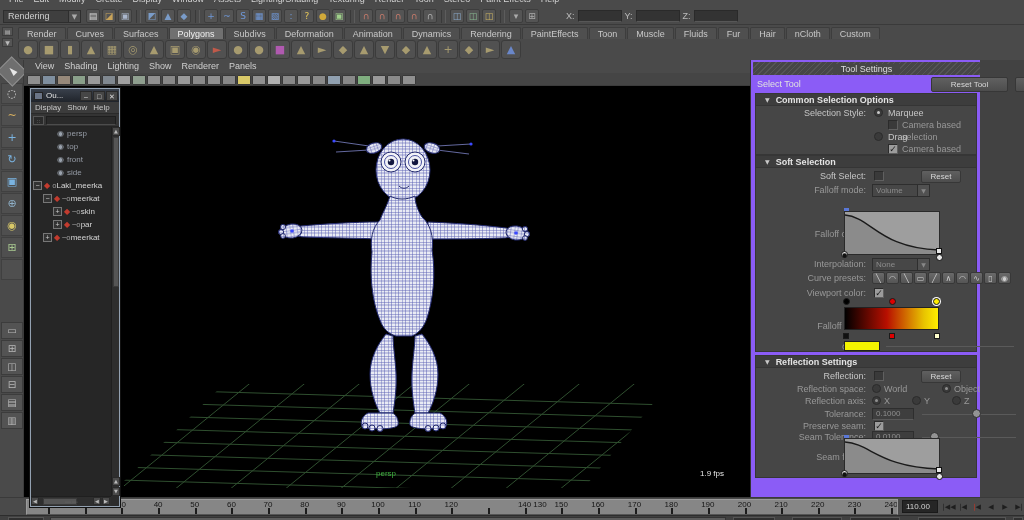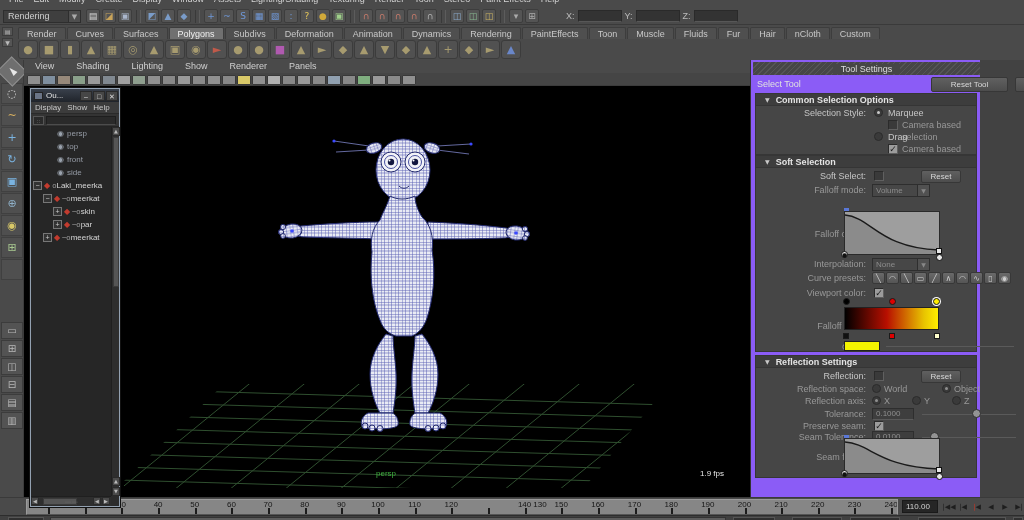--- a/index.html
+++ b/index.html
@@ -31,21 +31,21 @@
   .shicon{width:20px;height:19px;margin-right:1px;background:#515151;border:1px solid #3c3c3c;border-radius:3px;display:flex;align-items:center;justify-content:center;font-size:11px;line-height:11px}
   
   #main{position:absolute;left:0;top:60px;width:1024px;height:437px;background:#424242}
   
   #toolbox{position:absolute;left:0;top:0;width:24px;height:437px;background:#4a4a4a;border-right:1px solid #3a3a3a}
   .tool{width:22px;height:21px;margin:1px;background:#4f4f4f;border:1px solid #404040;display:flex;align-items:center;justify-content:center;font-size:11px;line-height:11px}
   .tool.active{background:#6f6f6f;border-color:#8f8f8f}
   .lay{width:22px;height:17px;margin:1px;background:#535353;border:1px solid #3c3c3c;display:flex;align-items:center;justify-content:center;font-size:10px;color:#b9b9b9}
   
   #vpanel{position:absolute;left:24px;top:0;width:726px;height:437px}
-  #panelbar{position:absolute;left:0;top:0;width:100%;height:13px;display:flex;gap:12px;padding-left:6px;background:#4a4a4a}
+  #panelbar{position:absolute;left:0;top:0;width:100%;height:13px;display:flex;gap:0;padding-left:6px;background:#4a4a4a}
   .pmenu{line-height:13px;padding:0 5px;color:#cfcfcf}
   #vtoolbar{position:absolute;left:0;top:13px;width:100%;height:13px;background:#454545;display:flex;align-items:center;padding-left:3px}
   .vic{width:14px;height:10px;margin-right:1px;border:1px solid #383838;border-radius:1px}
   #canvas{position:absolute;left:0;top:26px;width:726px;height:411px;background:#000;outline:1px solid #3c3c3c}
   .persp{position:absolute;left:352px;top:383px;color:#3fae3f;font-size:8px}
   .fps{position:absolute;left:676px;top:383px;color:#e6e6e6;font-size:8px}
   
   #outliner{position:absolute;left:30px;top:28px;width:90px;height:419px;background:#2c2c2c;border:1px solid #93a1b1;box-shadow:0 0 0 1px #121212;z-index:6}
   #otitle{height:13px;background:linear-gradient(#39404b,#20242b);display:flex;align-items:center;color:#e2e2e2;font-size:8px}
   #otitle .oicon{width:9px;height:8px;background:#6a7486;margin:0 3px;border:1px solid #222}

